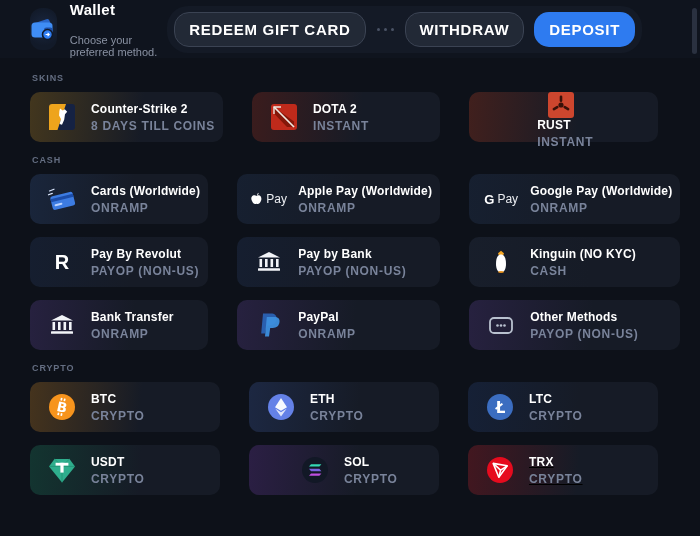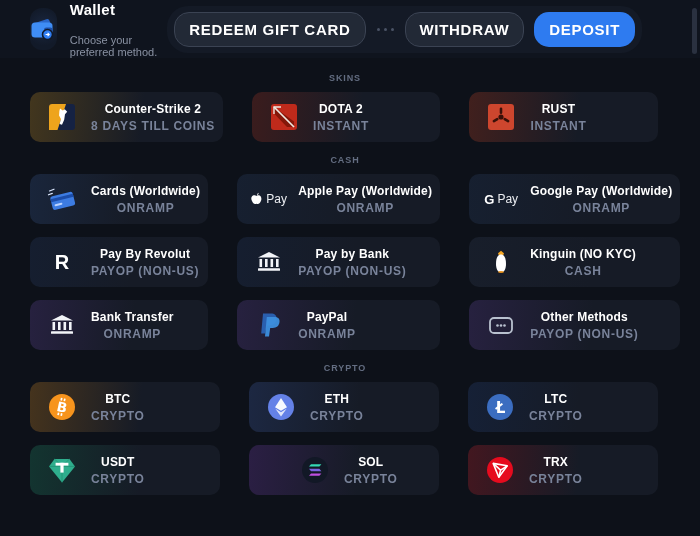--- a/index.html
+++ b/index.html
@@ -36,21 +36,21 @@
     font-size: 15px; font-weight: bold; letter-spacing: .7px;
     color: #ffffff; padding: 8px 14px; border-radius: 15px;
     border: 1px solid transparent; background: transparent; cursor: pointer;
     white-space: nowrap;
   }
   .btn-outline { background: #222936; border-color: #3b4353; }
   .btn-primary { background: #2e7bf0; }
   .dots { display: flex; gap: 4px; padding: 0 1px; }
   .dots i { width: 3px; height: 3px; border-radius: 50%; background: #4a5365; }
   
-  .content { padding: 2px 42px 0 30px; text-align: center; }
+  .content { padding: 2px 42px 0 30px; }
   .section-label {
     font-size: 9px; font-weight: bold; color: #646e82;
     letter-spacing: .9px; margin: 13px 0 9px 2px;
   }
   .grid { display: grid; grid-template-columns: repeat(3, 1fr); gap: 13px 29px; }
   .card {
     height: 50px; border-radius: 10px;
     display: flex; align-items: center;
     padding: 0 8px 0 11px;
     cursor: pointer;
@@ -130,21 +130,21 @@
                 <path d="M3 3 L23 23" stroke="#efe9e2" stroke-width="1.7"></path>
                 <path d="M3 10 V3 h7" stroke="#efe9e2" stroke-width="1.4" fill="none"></path>
               </svg>
             </span>
     <span class="card-text">
       <span class="card-title">DOTA 2</span>
       <span class="card-sub">INSTANT</span>
     </span>
   </div>
 
-  <div class="card" style="background: linear-gradient(95deg, rgba(200, 70, 40, 0.28) 0%, rgb(22, 27, 38) 58%);">
+  <div class="card" style="background: linear-gradient(95deg, rgba(200, 70, 40, 0.28) 0%, rgb(22, 27, 38) 58%); flex-direction: column;">
     <span class="icon-zone">
               <svg width="26" height="26" viewBox="0 0 26 26">
                 <rect width="26" height="26" rx="3" fill="#cd462e"></rect>
                 <g fill="#391008">
                   <circle cx="13" cy="13" r="2.6"></circle>
                   <rect x="11.7" y="3.5" width="2.6" height="6.5" rx="1.3"></rect>
                   <rect x="11.7" y="3.5" width="2.6" height="6.5" rx="1.3" transform="rotate(120 13 13)"></rect>
                   <rect x="11.7" y="3.5" width="2.6" height="6.5" rx="1.3" transform="rotate(240 13 13)"></rect>
                 </g>
               </svg>
@@ -362,21 +362,21 @@
                 <polygon points="8,12.8 18.4,12.8 20.4,15.2 10,15.2" fill="#7a64e0"></polygon>
                 <polygon points="10,17.4 20.4,17.4 18.4,19.8 8,19.8" fill="#c04fe0"></polygon>
               </svg>
             </span>
     <span class="card-text">
       <span class="card-title">SOL</span>
       <span class="card-sub">CRYPTO</span>
     </span>
   </div>
 
-  <div class="card" style="background: linear-gradient(95deg, rgba(220, 40, 50, 0.26) 0%, rgb(22, 27, 38) 58%);">
+  <div class="card" style="background: linear-gradient(95deg, rgba(220, 40, 50, 0.26) 0%, rgb(22, 27, 38) 58%); text-decoration: underline;">
     <span class="icon-zone">
               <svg width="28" height="28" viewBox="0 0 28 28">
                 <circle cx="14" cy="14" r="13" fill="#e60b1e"></circle>
                 <g stroke="#ffffff" stroke-width="1.6" fill="none" stroke-linejoin="round">
                   <path d="M7.2 7.4 L21.2 9.8 L12.8 21.2 Z"></path>
                   <path d="M7.2 7.4 L14.6 14.2 M21.2 9.8 L14.6 14.2 M12.8 21.2 L14.6 14.2"></path>
                 </g>
               </svg>
             </span>
     <span class="card-text">

